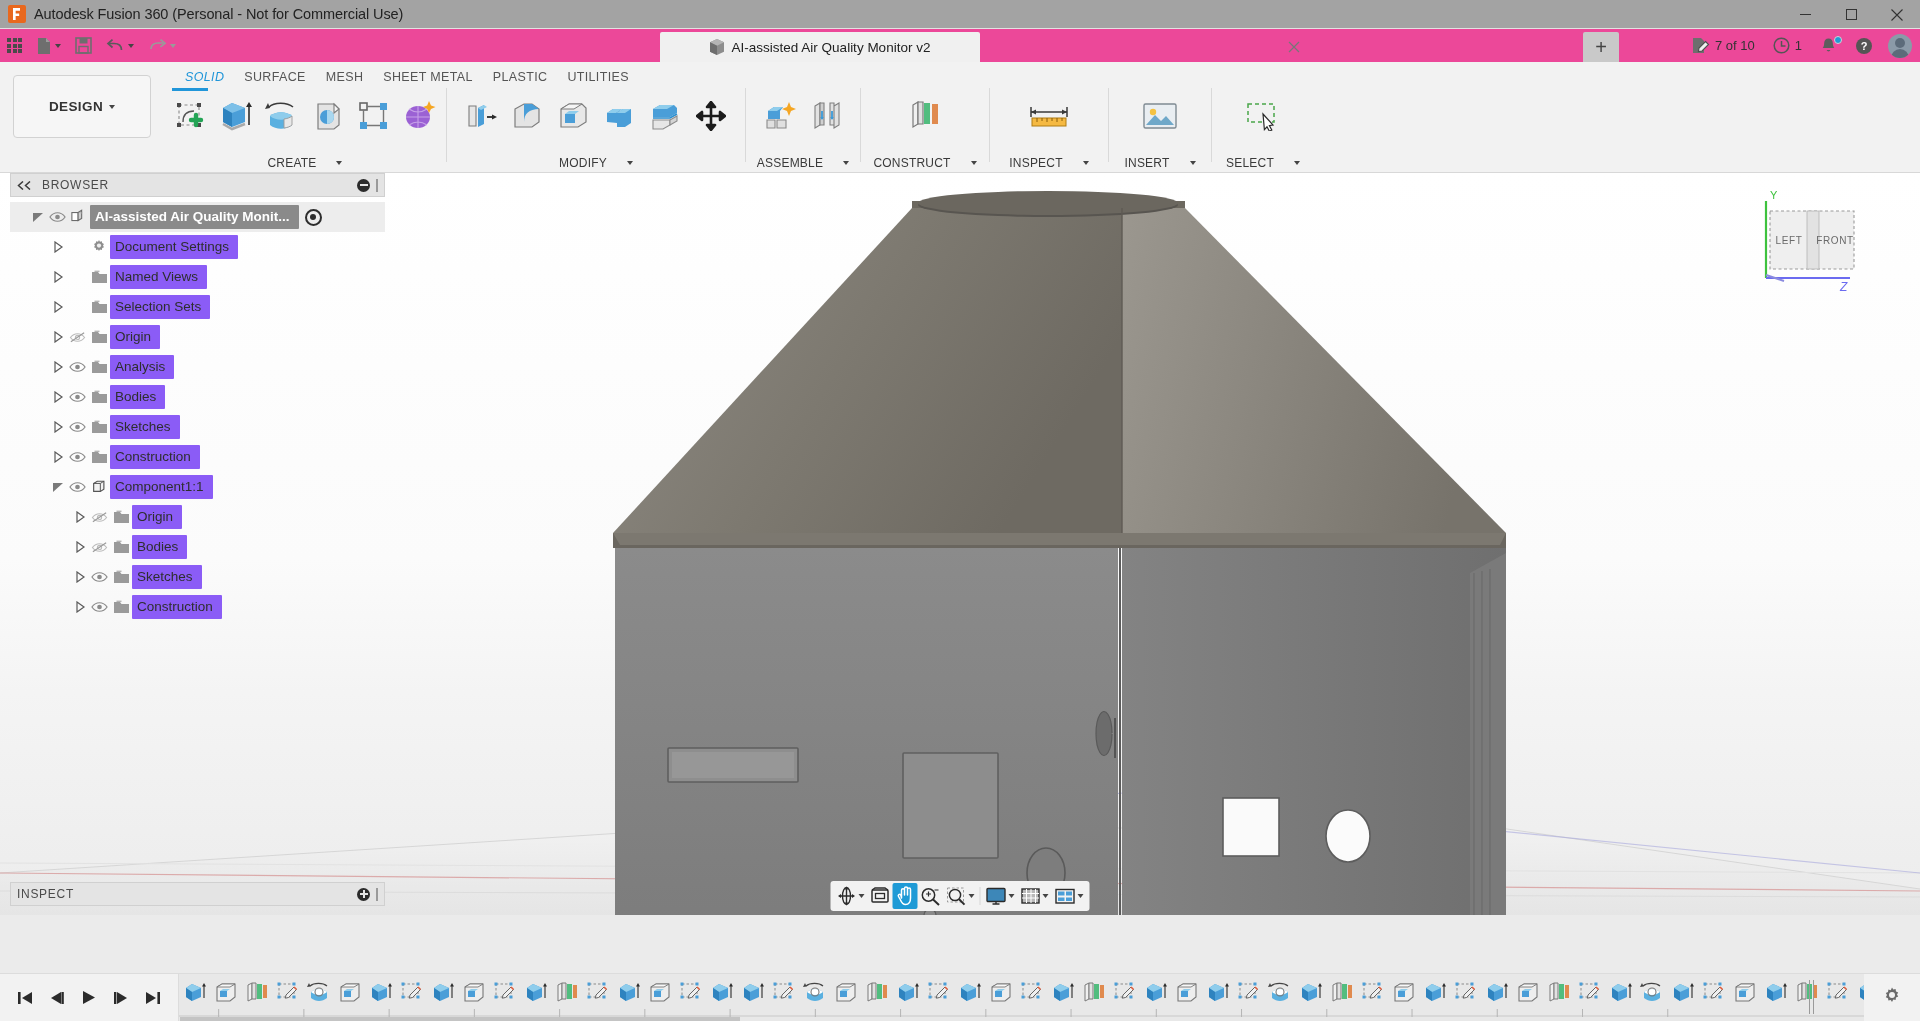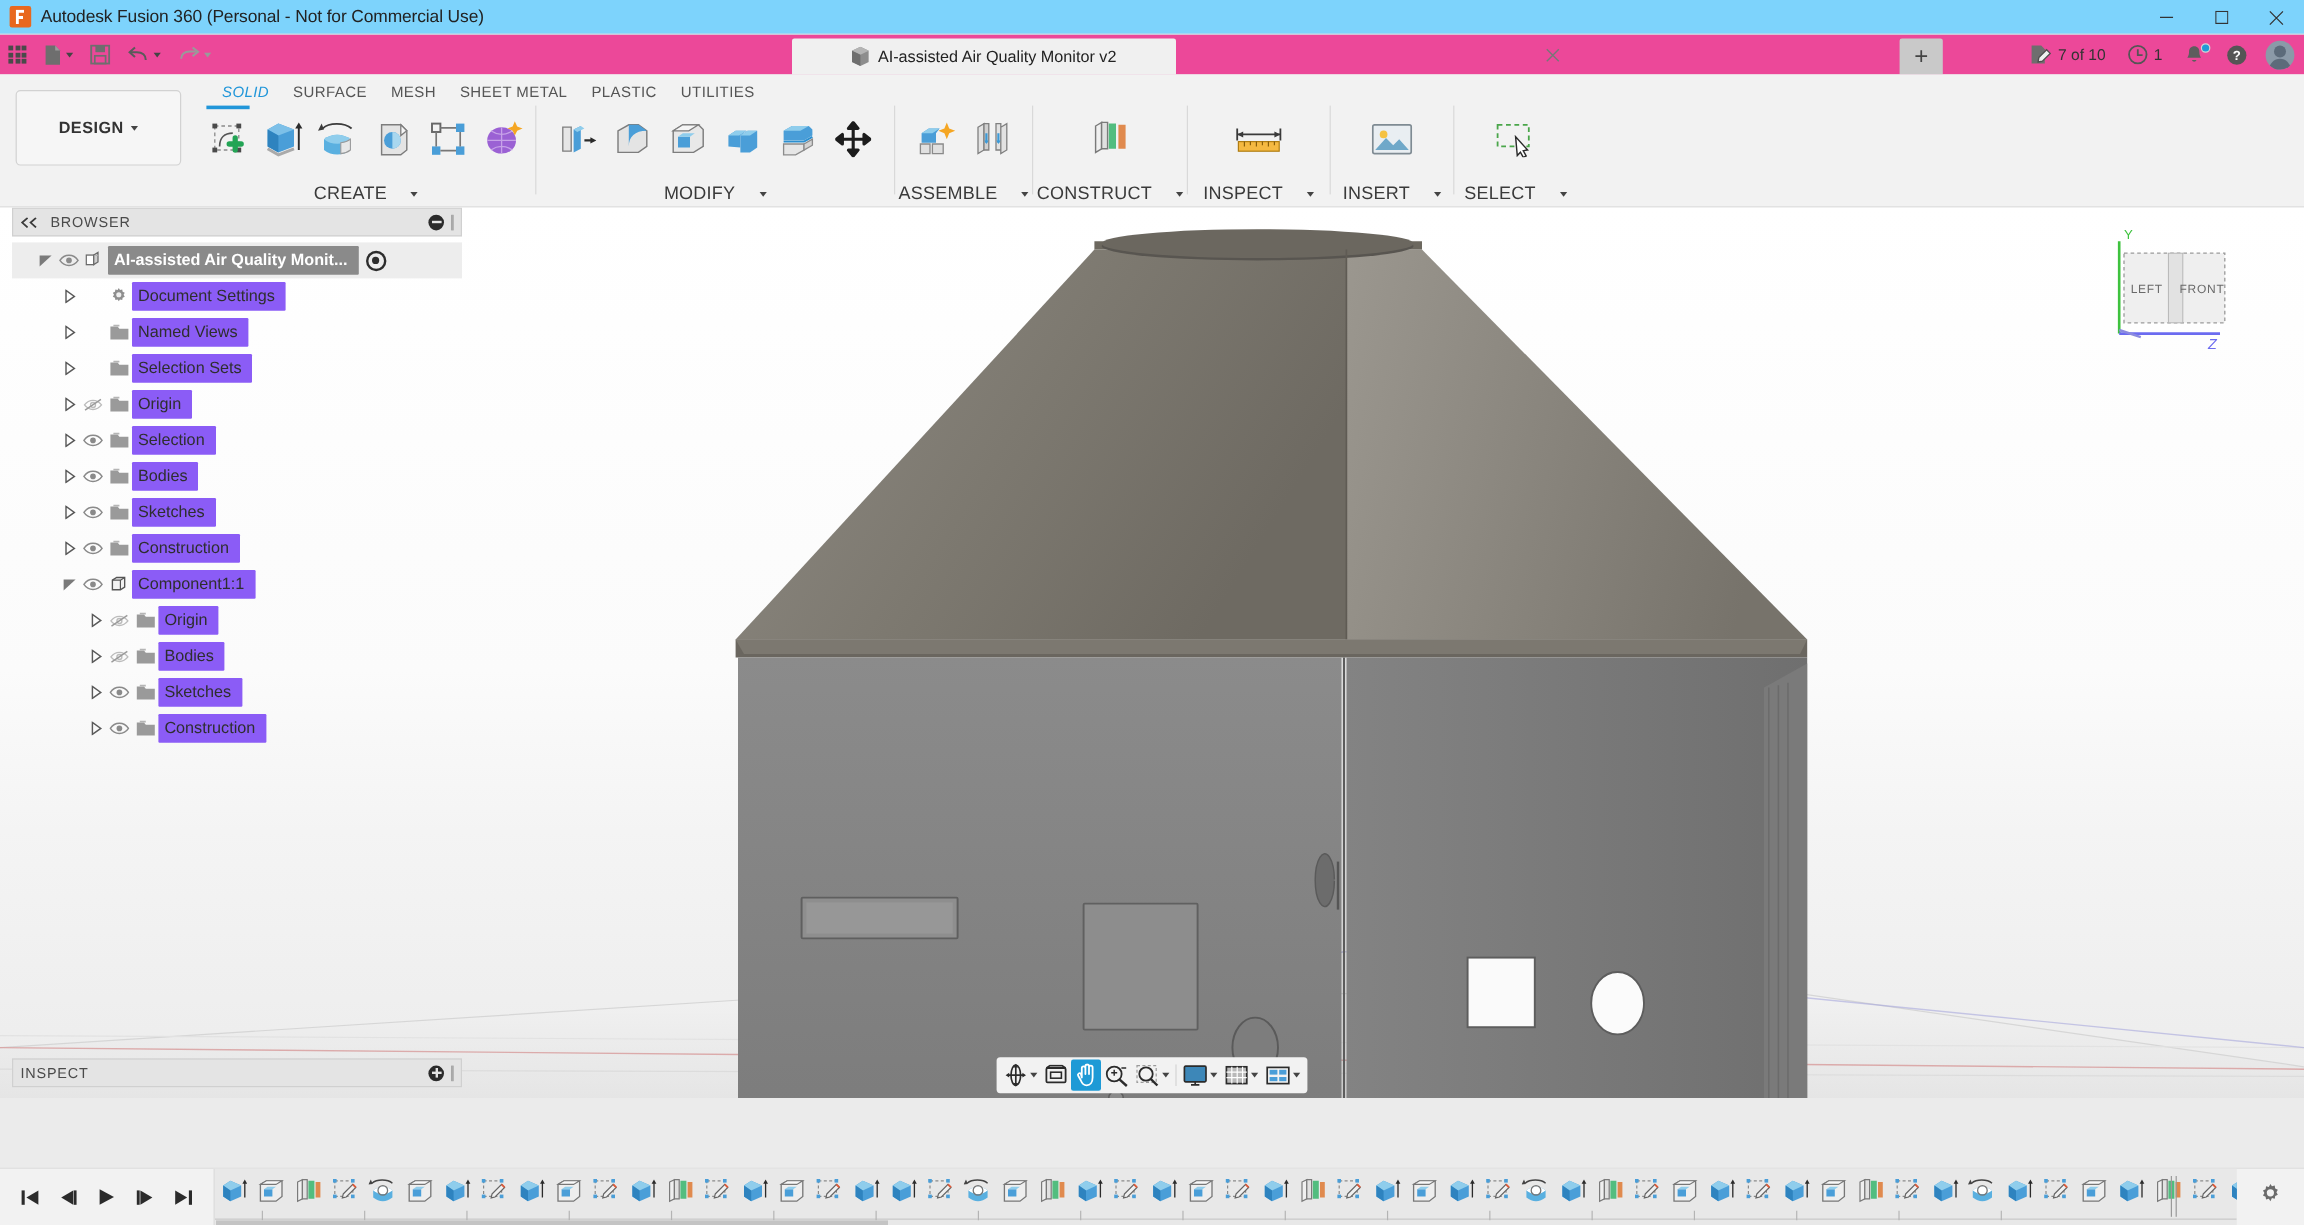--- a/index.html
+++ b/index.html
@@ -8,21 +8,21 @@
     overflow: hidden;
     font-family: "Liberation Sans", sans-serif;
     background: #f0f0f0;
     -webkit-font-smoothing: antialiased;
   }
   #app { position: relative; width: 1920px; height: 1021px; background: #ebebeb; }
 
   
   .titlebar {
     position: absolute; top: 0; left: 0; width: 1920px; height: 29px;
-    background: #7dd3fc; display: flex; align-items: center;
+    background: #a3a3a3; display: flex; align-items: center;
     border-bottom: 1px solid #e2e2e2;
   }
   .title-logo {
     width: 18px; height: 18px; margin-left: 8px; margin-right: 8px;
     background: #e8681e; border-radius: 2px; position: relative; flex: none;
   }
   .title-logo::after {
     content: ""; position: absolute; left: 5px; top: 3px; width: 7px; height: 12px;
     background: #fff; clip-path: polygon(0 0,100% 0,100% 22%,38% 22%,38% 45%,88% 45%,88% 66%,38% 66%,38% 100%,0 100%);
   }
@@ -88,21 +88,21 @@
     font-size: 12.5px; color: #555; letter-spacing: 0.35px; padding: 4px 10px 4px 10px;
     cursor: pointer; white-space: nowrap;
   }
   .rtab.active { color: #2196d9; font-style: italic; }
 
   .groups { position: absolute; left: 168px; top: 26px; right: 0; height: 85px; display: flex; align-items: flex-start; }
   .group { display: flex; flex-direction: column; align-items: center; position: relative; height: 85px; }
   .group-icons { display: flex; align-items: flex-start; gap: 2px; height: 60px; padding-top: 2px; }
   .group-label {
     position: absolute; bottom: 3px; left: 0; right: 0; text-align: center;
-    font-size: 15px; color: #3a3a3a; letter-spacing: 0.2px; white-space: nowrap;
+    font-size: 12px; color: #3a3a3a; letter-spacing: 0.2px; white-space: nowrap;
     display: flex; align-items: center; justify-content: center; gap: 20px; cursor: pointer;
   }
   .grp-sep { width: 1px; height: 74px; background: #d9d9d9; margin: 0 4px; align-self: flex-start; }
   .btn {
     width: 44px; height: 52px; display: flex; align-items: center; justify-content: center;
     border-radius: 3px; cursor: pointer; position: relative;
   }
   .btn.active-tabmark::before {
     content: ""; position: absolute; top: -2px; left: 4px; right: 4px; height: 3px; background: #2196d9;
   }
@@ -770,21 +770,21 @@
                 <path d="M1 6s3-4.5 8-4.5S17 6 17 6s-3 4.5-8 4.5S1 6 1 6z" fill="none" stroke="#8a8a8a" stroke-width="1.3"></path>
                 <circle cx="9" cy="6" r="2.5" fill="#8a8a8a"></circle>
               </svg>
             </span>
             <span class="nicon">
               <svg width="17" height="14" viewBox="0 0 17 14">
                 <path d="M1 2h6l1.5 2H16v9H1z" fill="#9a9a9a"></path>
                 <path d="M3.5 0.6h5V2h-5z" fill="#b5b5b5"></path>
               </svg>
             </span>
-            <span class="nlabel">Selection</span>
+            <span class="nlabel">Analysis</span>
           </div>
           <div class="node" style="padding-left: 40px;">
             <span class="arrow">
               <svg width="11" height="12" viewBox="0 0 11 12">
                 <path d="M2 1v10l7-5z" fill="none" stroke="#5a5a5a" stroke-width="1.2"></path>
               </svg>
             </span>
             <span class="eye">
               <svg width="17" height="12" viewBox="0 0 18 12">
                 <path d="M1 6s3-4.5 8-4.5S17 6 17 6s-3 4.5-8 4.5S1 6 1 6z" fill="none" stroke="#8a8a8a" stroke-width="1.3"></path>

